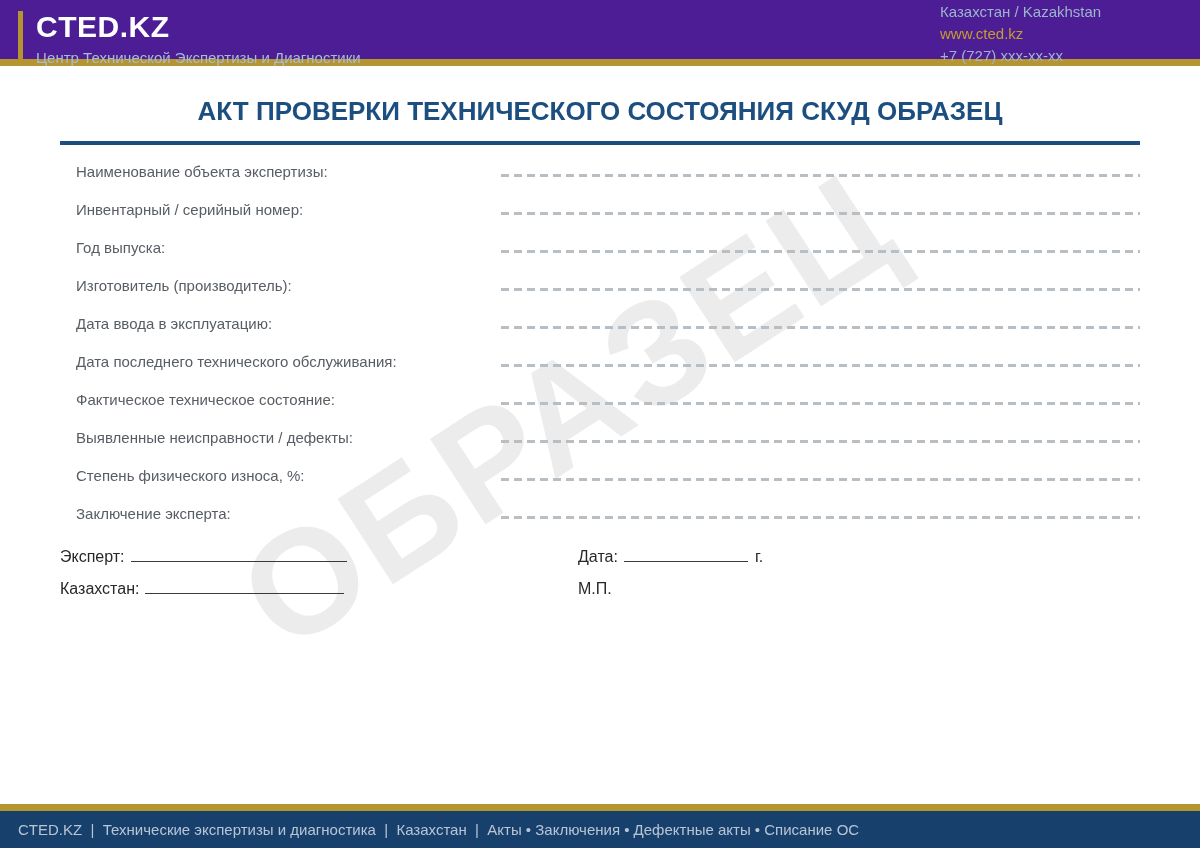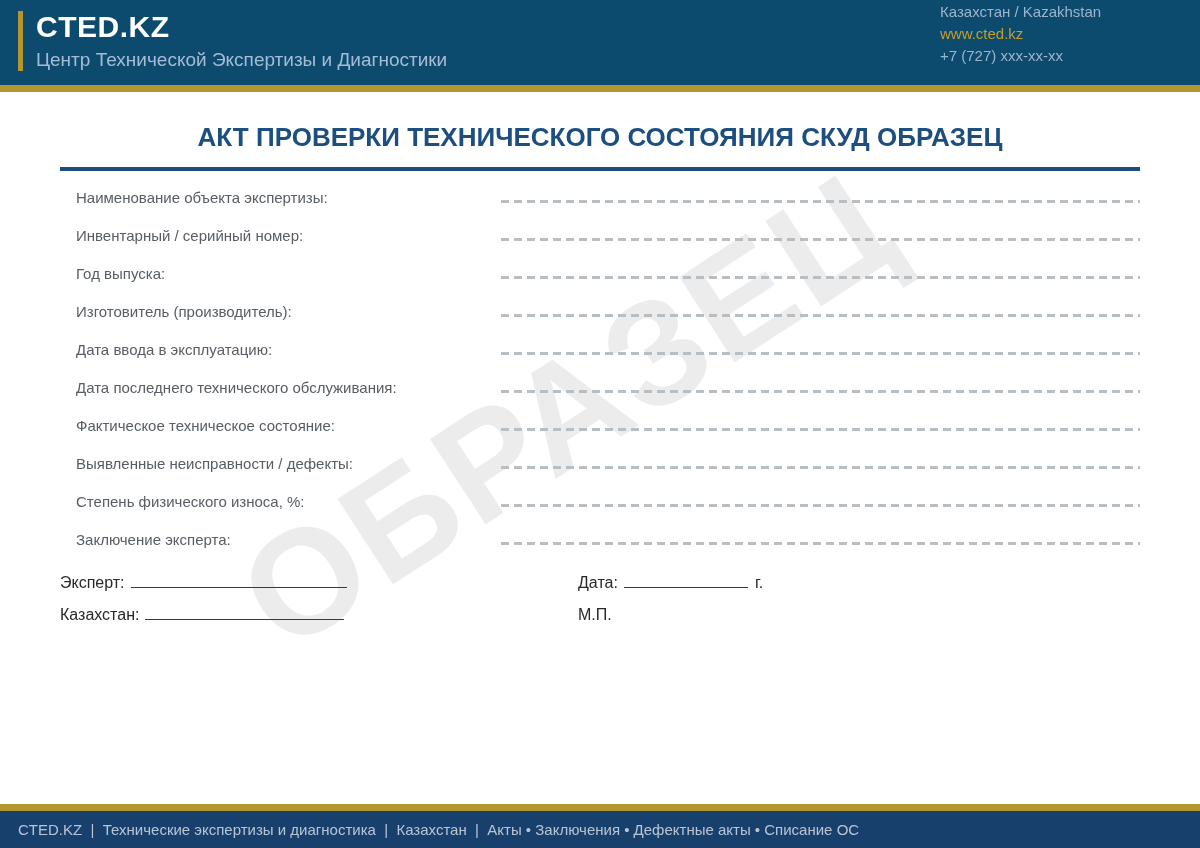--- a/index.html
+++ b/index.html
@@ -12,22 +12,22 @@
     position: relative;
     width: 1200px;
     height: 848px;
     background: #ffffff;
     overflow: hidden;
   }
 
   
   .header {
     position: relative;
-    height: 92px;
-    background: #0c4a6e;
+    height: 66px;
+    background: #4c1d95;
     border-bottom: 7px solid #b5952f;
   }
   .brand {
     position: absolute;
     left: 18px;
     top: 11px;
     display: flex;
     align-items: stretch;
   }
   .brand-bar {
@@ -37,21 +37,21 @@
   }
   .brand-title {
     color: #ffffff;
     font-size: 30px;
     font-weight: 700;
     line-height: 32px;
     letter-spacing: 0.5px;
   }
   .brand-subtitle {
     color: #a6bcd6;
-    font-size: 19px;
+    font-size: 15px;
     margin-top: 6px;
   }
   .header-contacts {
     position: absolute;
     left: 940px;
     top: 1px;
     font-size: 15px;
     line-height: 22px;
   }
   .hc-country, .hc-phone { color: #9db4cd; }

